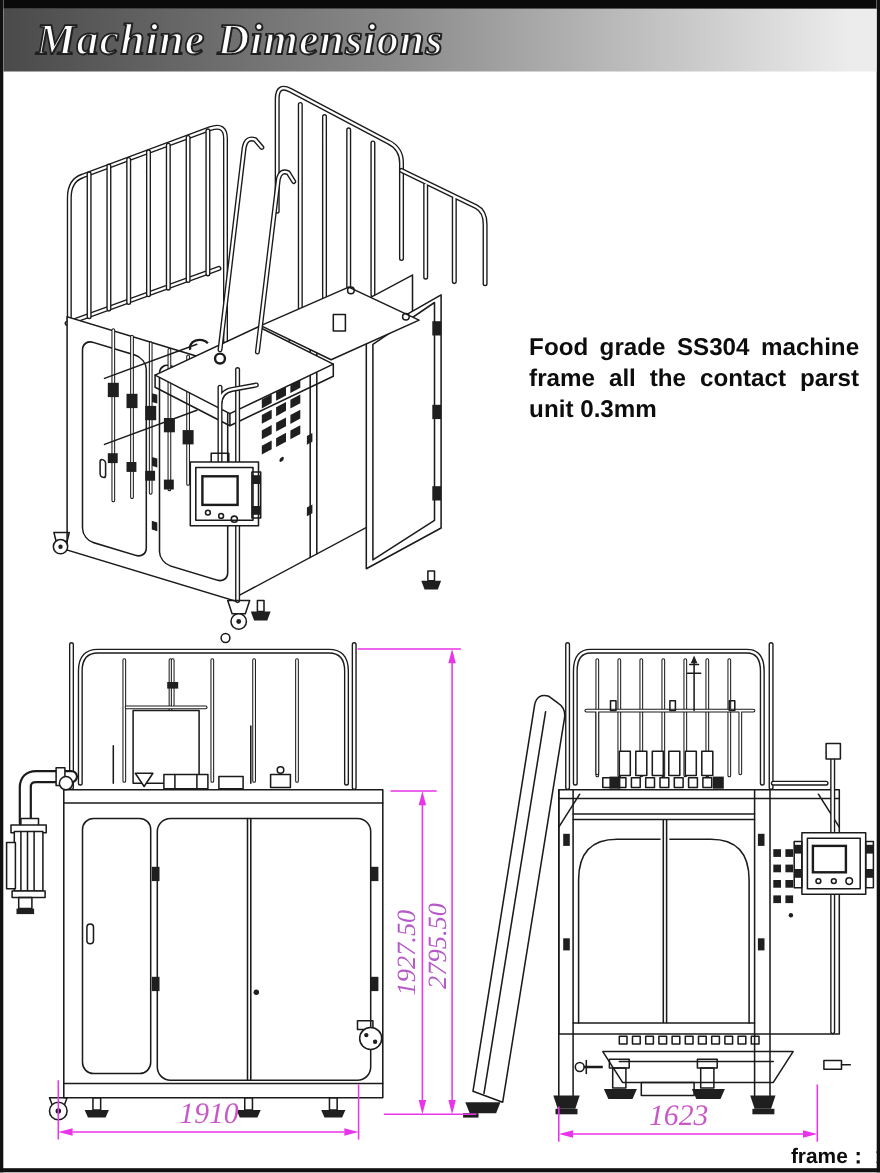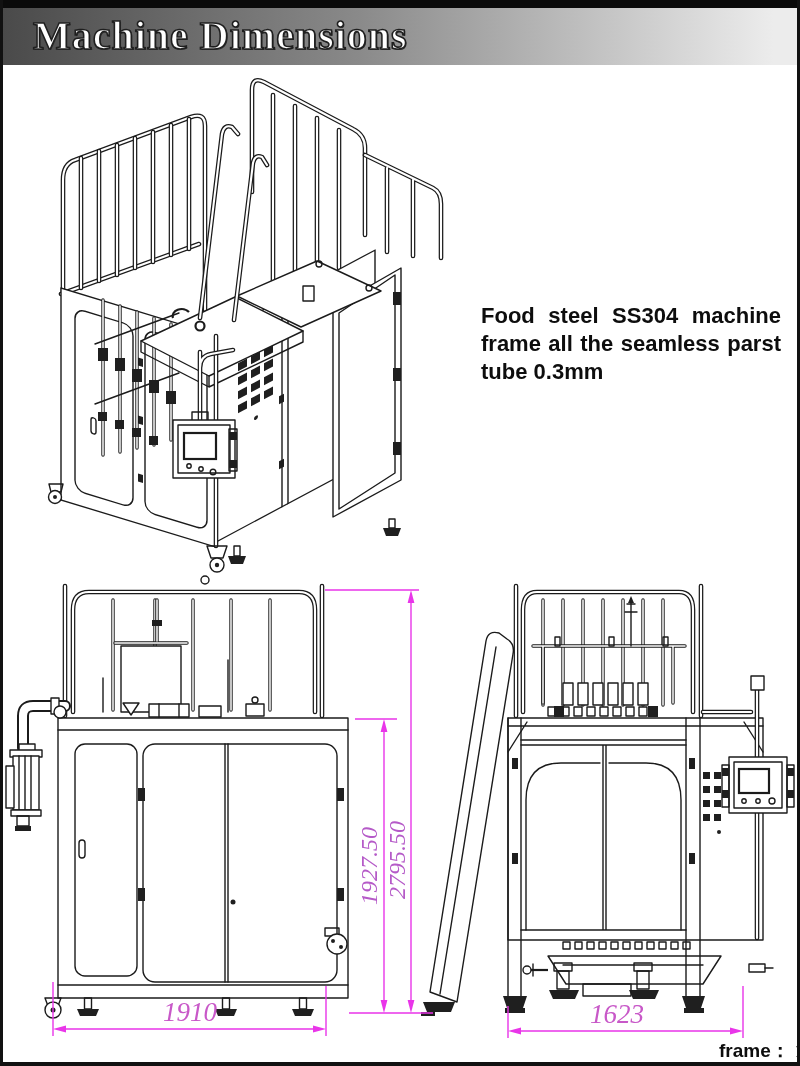--- a/index.html
+++ b/index.html
@@ -1,21 +1,21 @@
 <!DOCTYPE html>
 <html><head>
 <meta charset="utf-8">
 <style>
   html,body{margin:0;padding:0;background:#fff;}
   #page{position:relative;width:800px;height:1066px;background:#fff;overflow:hidden;
         border-left:3px solid #111;border-right:3px solid #111;border-bottom:4px solid #111;
         box-sizing:border-box;font-family:"Liberation Sans",sans-serif;}
   #topbar{position:absolute;left:0;top:0;width:100%;height:8px;background:#0a0a0a;z-index:3;}
   #banner{position:absolute;left:0;top:8px;width:100%;height:57px;z-index:3;
-          background:linear-gradient(to right,#4a4a4a,#8a8a8a 45%,#ececec 97%);}
+          background:linear-gradient(to right,#4a4a4a,#8a8a8a 45%,#ececec 97%);font-style:italic;}
   #banner .title{font-family:"Liberation Serif",serif;font-weight:bold;font-size:40px;
           color:#fff;line-height:56px;padding-left:30px;letter-spacing:1px;
           -webkit-text-stroke:1.6px #1f1f1f;text-shadow:1px 1px 0 #333;}
   #spec{position:absolute;left:478px;top:302px;width:300px;z-index:2;
         font-size:22px;font-weight:bold;color:#0d0d0d;line-height:28px;}
   #spec .sl{text-align:justify;text-align-last:justify;}
   #spec .sl.last{text-align-last:left;}
   #unit{position:absolute;left:716px;top:1038px;z-index:2;font-size:19px;color:#0d0d0d;white-space:nowrap;}
   #unit .ul{font-weight:bold;}
   #unit .uv{font-family:"DejaVu Serif",serif;font-size:20px;margin-left:6px;}
@@ -37,23 +37,23 @@
 </head>
 <body>
 
 <div id="page">
   <div id="topbar"></div>
   <div id="banner">
     <div class="title">Machine Dimensions</div>
   </div>
 
   <div id="spec">
-    <div class="sl">Food steel SS304 machine</div>
-    <div class="sl">frame all the seamless parst</div>
-    <div class="sl last">tube 0.3mm</div>
+    <div class="sl">Food grade SS304 machine</div>
+    <div class="sl">frame all the contact parst</div>
+    <div class="sl last">unit 0.3mm</div>
   </div>
 
   <div id="unit">
     <span class="ul">frame：</span><span class="uv">mm</span>
   </div>
 
   <svg width="800" height="1066" viewBox="0 0 800 1066">
     <defs>
       <path id="iA" d="M60,180 Q60,164 72,160 L188,117 Q202,112 202,126 L202,310 M60,180 L60,293 M58,294 L196,244"></path>
       <path id="iB" d="M78,158L78,288M96,151L96,281M114,145L114,275M132,138L132,268M150,132L150,262M168,125L168,255M186,119L186,249"></path>

